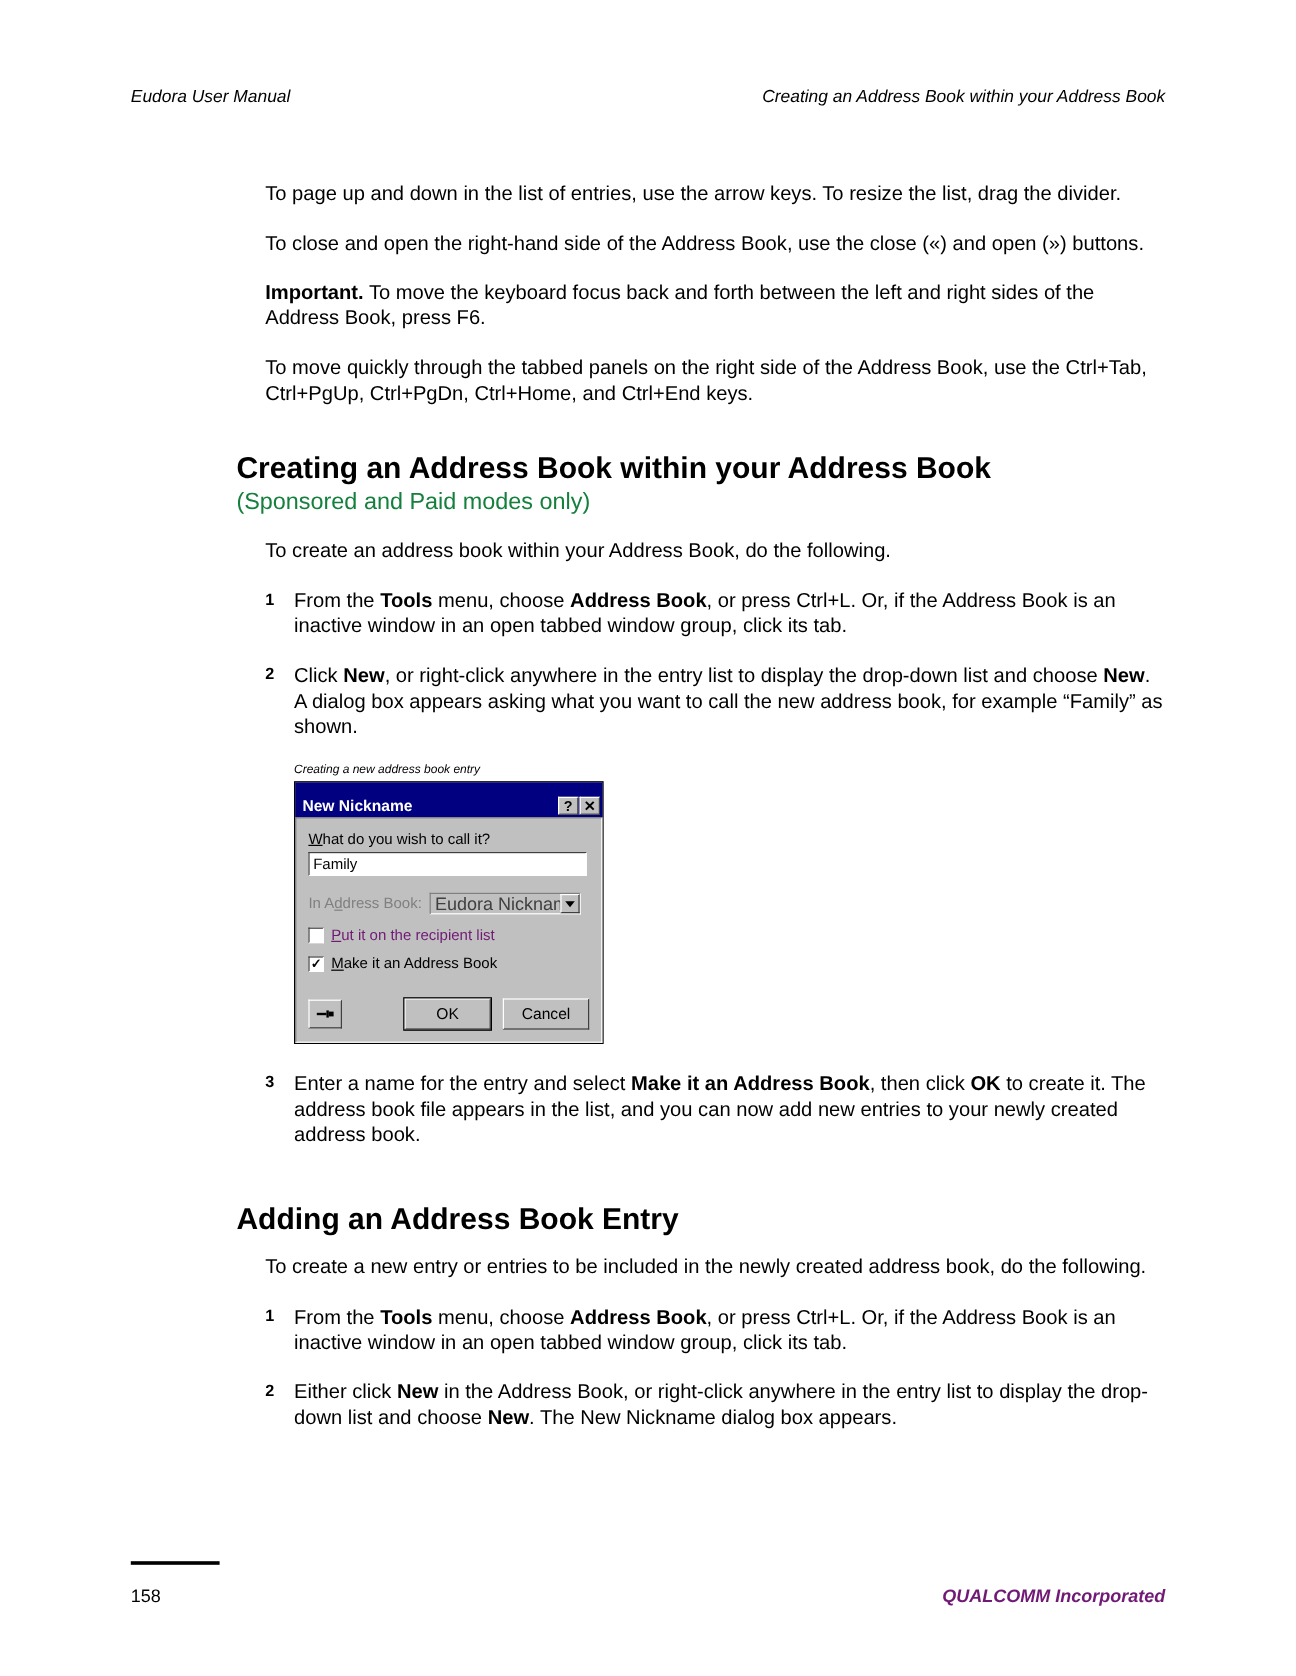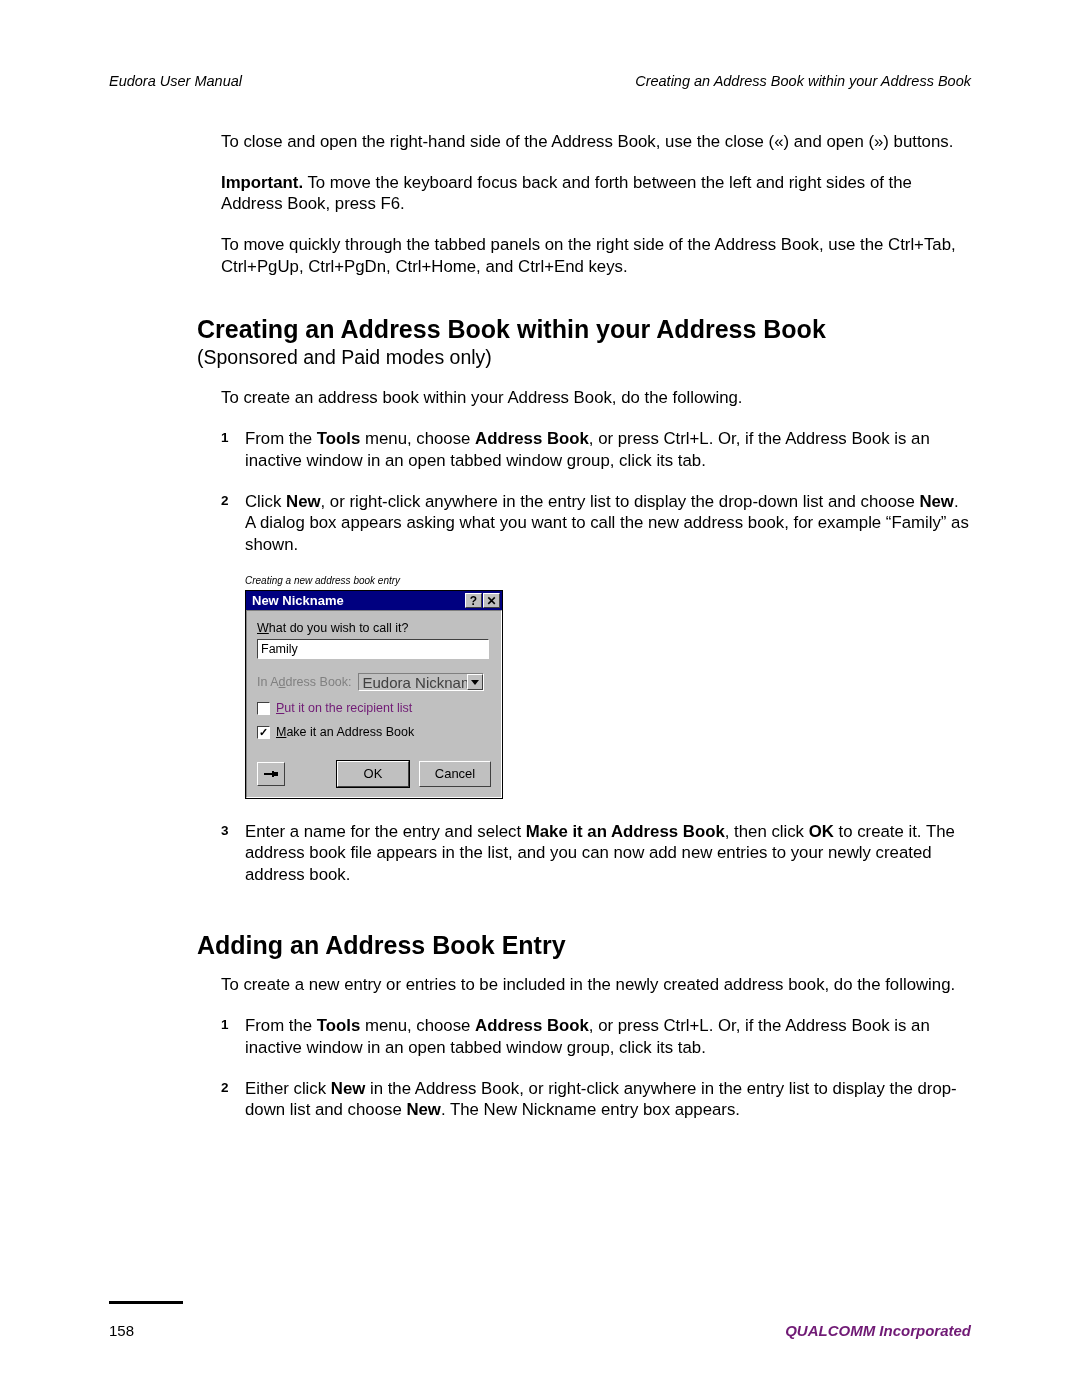--- a/index.html
+++ b/index.html
@@ -19,41 +19,41 @@
     height: 1397px;
     box-sizing: border-box;
     padding: 74px 109px 58px 109px;
   }
   .running-heads {
     display: flex;
     justify-content: space-between;
     font-style: italic;
     font-size: 14.5px;
     line-height: 1;
-    margin-bottom: 42px;
+    margin-bottom: 62px;
   }
   .body-col {
     margin-left: 112px; 
   }
   .para, .list-text {
     font-size: 16.8px;
     line-height: 1.27;
     margin: 0 0 20px 0;
   }
   .h2 {
     font-family: "Arial Black", Arial, sans-serif;
     font-weight: 900;
     font-size: 25px;
     margin: 38px 0 2px -24px;
     letter-spacing: 0;
   }
   .sub {
     font-size: 19.5px;
     margin: 0 0 18px -24px;
-    color: #000000;
+    color: #15803d;
   }
   .list { list-style: none; padding: 0; margin: 0; }
   .list > li {
     position: relative;
     padding-left: 24px;
     margin-bottom: 20px;
   }
   .list > li > .num {
     position: absolute;
     left: 0;
@@ -77,21 +77,21 @@
     border: 1px solid #000;
     background: #c0c0c0;
     font-family: Tahoma, Arial, sans-serif;
     font-size: 12.5px;
   }
   .titlebar {
     background: #000080;
     color: #fff;
     display: flex;
     align-items: center;
-    padding: 2px 2px 2px 6px;
+    padding: 12px 2px 2px 6px;
     font-weight: 700;
     font-size: 13px;
   }
   .titlebar .spacer { flex: 1; }
   .tb-btn {
     width: 17px; height: 15px;
     margin-left: 1px;
     background: #c0c0c0;
     border-top: 1px solid #fff;
     border-left: 1px solid #fff;
@@ -244,20 +244,21 @@
 
 <div class="page">
 
   <div class="running-heads">
     <span>Eudora User Manual</span>
     <span>Creating an Address Book within your Address Book</span>
   </div>
 
   <div class="body-col">
 
+    <p class="para">To page up and down in the list of entries, use the arrow keys. To resize the list, drag the divider.</p>
     <p class="para">To close and open the right-hand side of the Address Book, use the close («) and open (») buttons.</p>
     <p class="para">
       <span class="bold">Important.</span><span> To move the keyboard focus back and forth between the left and right sides of the Address Book, press F6.</span>
     </p>
     <p class="para">To move quickly through the tabbed panels on the right side of the Address Book, use the Ctrl+Tab, Ctrl+PgUp, Ctrl+PgDn, Ctrl+Home, and Ctrl+End keys.</p>
 
     <h2 class="h2">Creating an Address Book within your Address Book</h2>
     <div class="sub">(Sponsored and Paid modes only)</div>
 
     <p class="para">To create an address book within your Address Book, do the following.</p>
@@ -353,21 +354,21 @@
     <ol class="list">
       <li>
         <span class="num">1</span>
         <div class="list-text">
           <span>From the </span><span class="bold">Tools</span><span> menu, choose </span><span class="bold">Address Book</span><span>, or press Ctrl+L. Or, if the Address Book is an inactive window in an open tabbed window group, click its tab.</span>
         </div>
       </li>
       <li>
         <span class="num">2</span>
         <div class="list-text">
-          <span>Either click </span><span class="bold">New</span><span> in the Address Book, or right-click anywhere in the entry list to display the drop-down list and choose </span><span class="bold">New</span><span>. The New Nickname entry box appears.</span>
+          <span>Either click </span><span class="bold">New</span><span> in the Address Book, or right-click anywhere in the entry list to display the drop-down list and choose </span><span class="bold">New</span><span>. The New Nickname dialog box appears.</span>
         </div>
       </li>
     </ol>
 
   </div>
 
   <div class="footer">
     <div class="footer-bar"></div>
     <div class="footer-row">
       <span>158</span>

